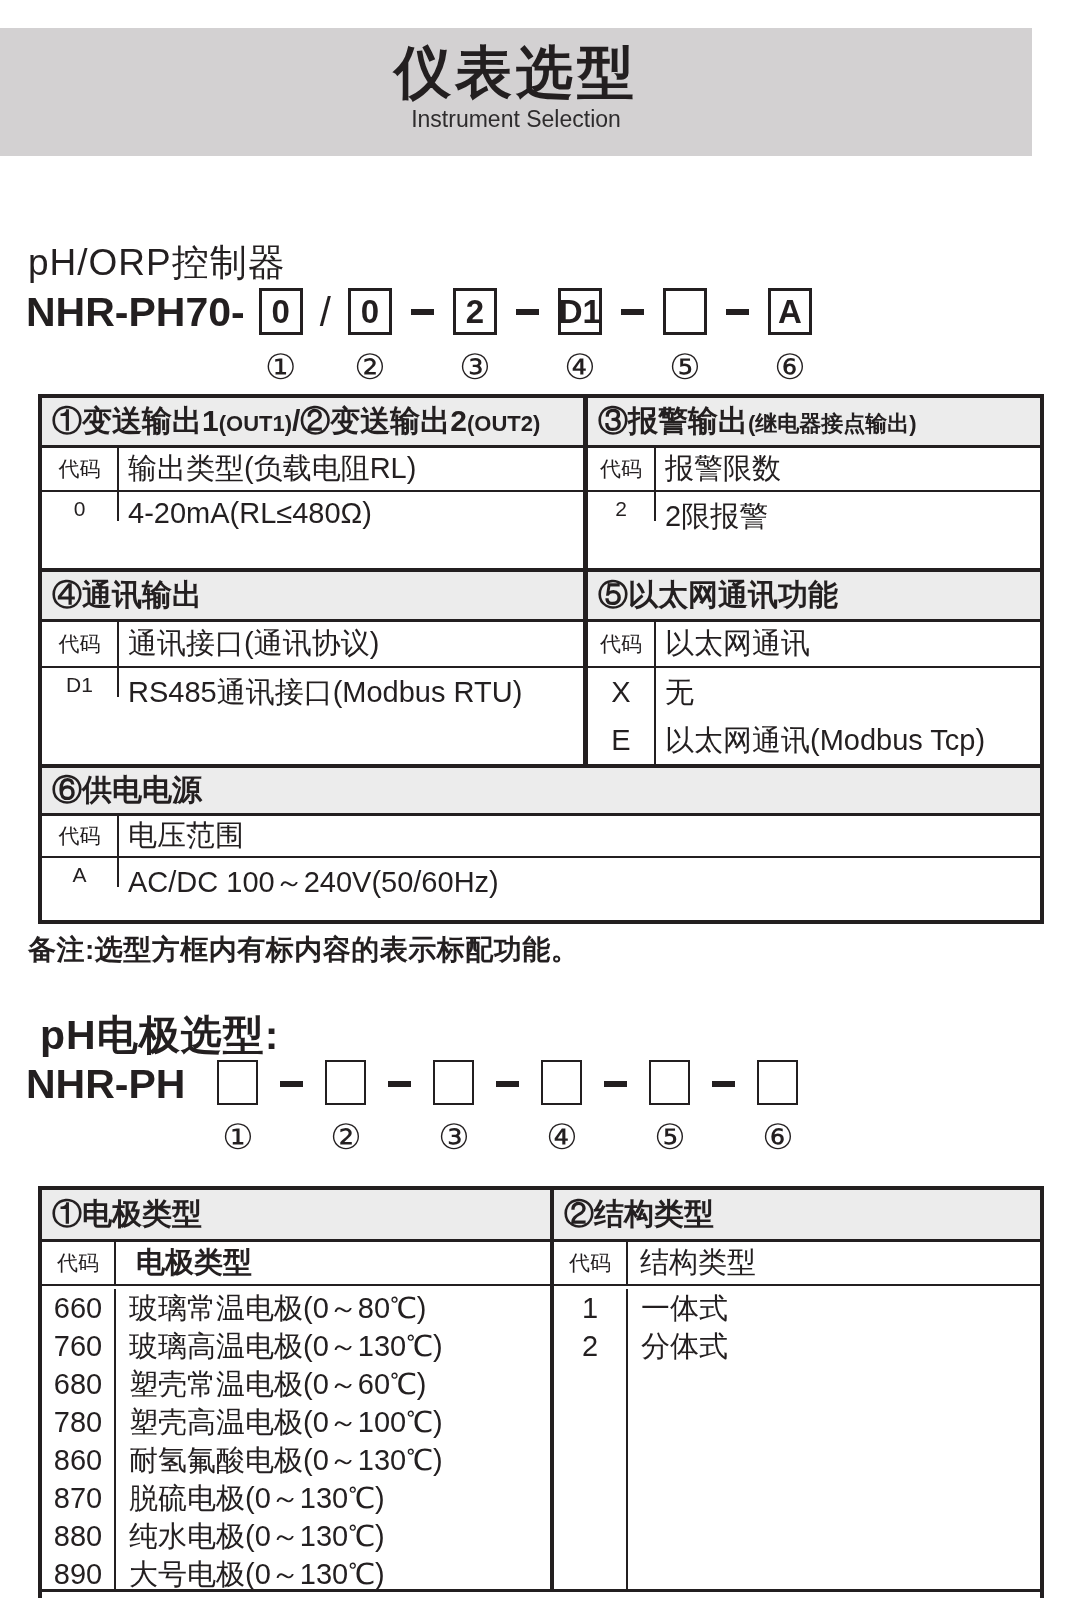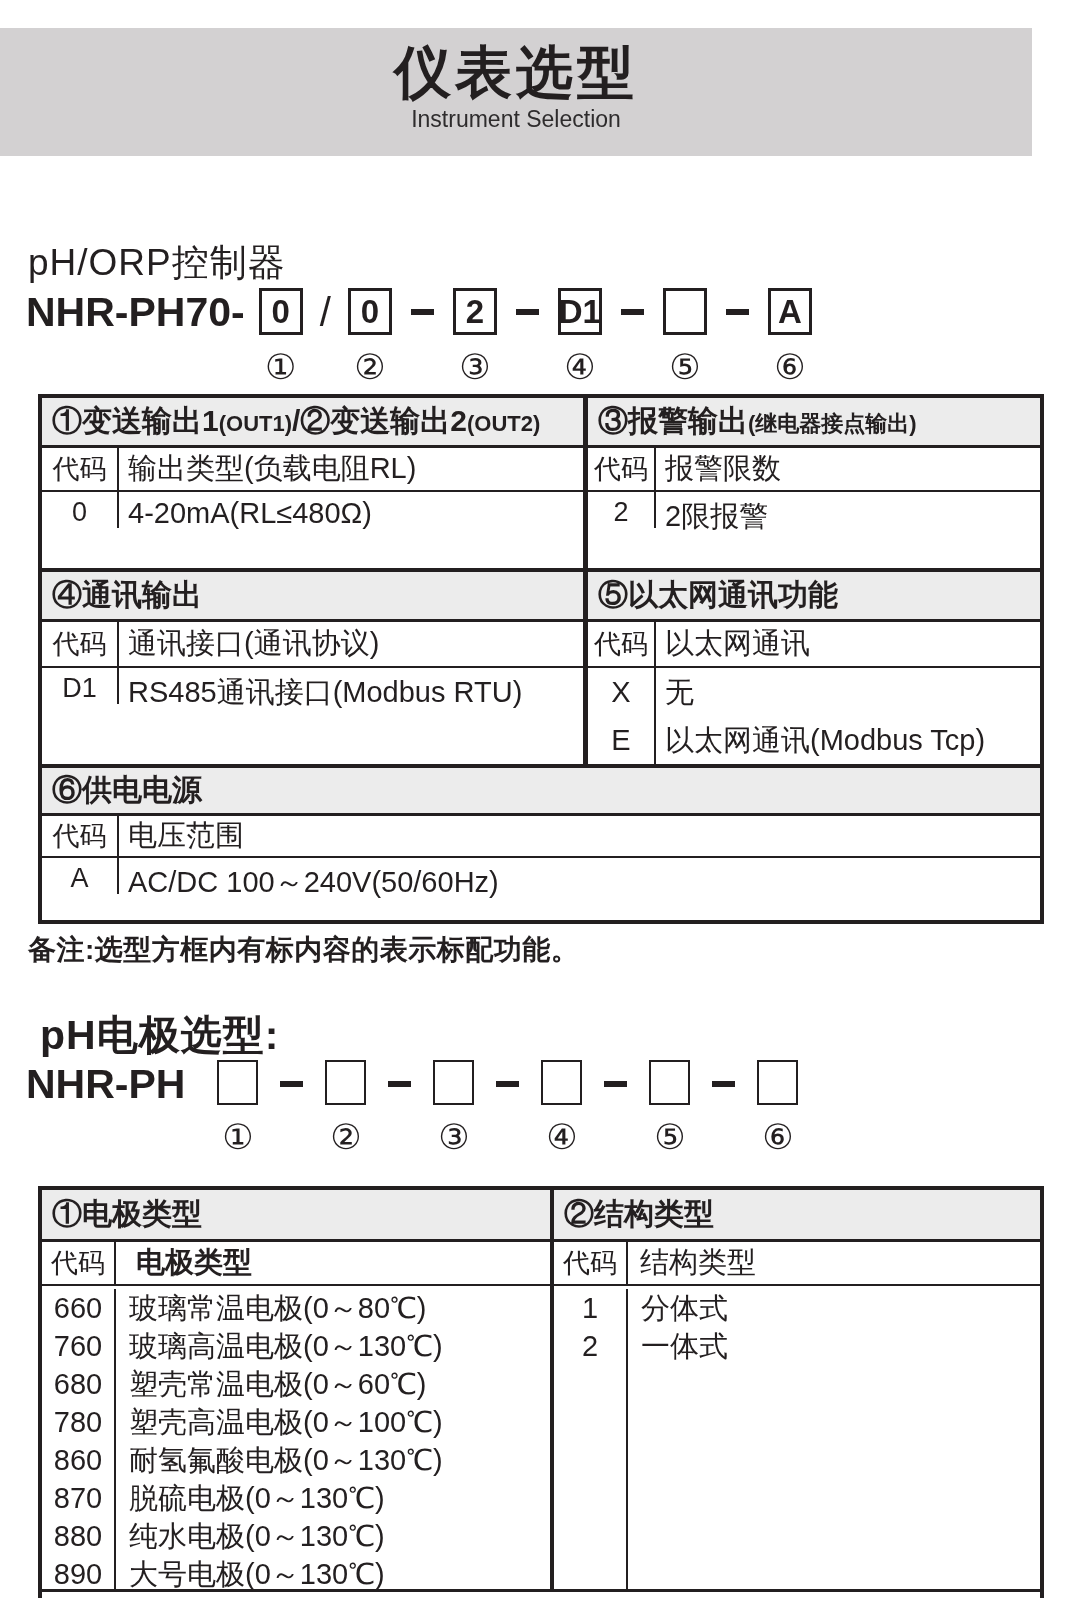--- a/index.html
+++ b/index.html
@@ -63,21 +63,21 @@
   .h50 { height: 50px; } .h48 { height: 48px; } .h52 { height: 52px; }
   .hdr .small { font-size: 22px; font-weight: bold; padding-top: 4px; }
 
   .subrow { display: flex; border-bottom: 2px solid #231f20; align-items: stretch; }
   .sub44 { height: 44px; } .sub46 { height: 46px; } .sub42 { height: 42px; }
   .datarow { display: flex; align-items: stretch; }
   .d76 { height: 76px; } .d96 { height: 96px; } .d62 { height: 62px; }
 
   .code-cell {
     border-right: 2px solid #231f20; display: flex; justify-content: center;
-    font-size: 27px; flex: none; align-items: center;
+    font-size: 21px; flex: none; align-items: center;
   }
   .w77 { width: 77px; } .w68 { width: 68px; } .w74 { width: 74px; }
   .label-cell { padding-left: 9px; font-size: 29px; display: flex; align-items: center; flex: 1; white-space: nowrap; }
   .top-align { align-items: flex-start; }
   .top-align .code-cell, .top-align .label-cell { align-items: flex-start; padding-top: 5px; }
 
   
   .col2 { display: flex; }
   .code-col { border-right: 2px solid #231f20; flex: none; text-align: center; font-size: 29px; }
   .label-col { flex: 1; padding-left: 9px; font-size: 29px; white-space: nowrap; }
@@ -287,19 +287,19 @@
       <div class="subrow sub44">
         <div class="code-cell w74">代码</div>
         <div class="label-cell" style="padding-left:12px;">结构类型</div>
       </div>
       <div class="col2 t2-data">
         <div class="code-col w74">
           <div class="lh38">1</div>
           <div class="lh38">2</div>
         </div>
         <div class="label-col">
+          <div class="lh38">一体式</div>
           <div class="lh38">分体式</div>
-          <div class="lh38">一体式</div>
         </div>
       </div>
     </div>
   </div>
 </div>
 
 </body></html>

